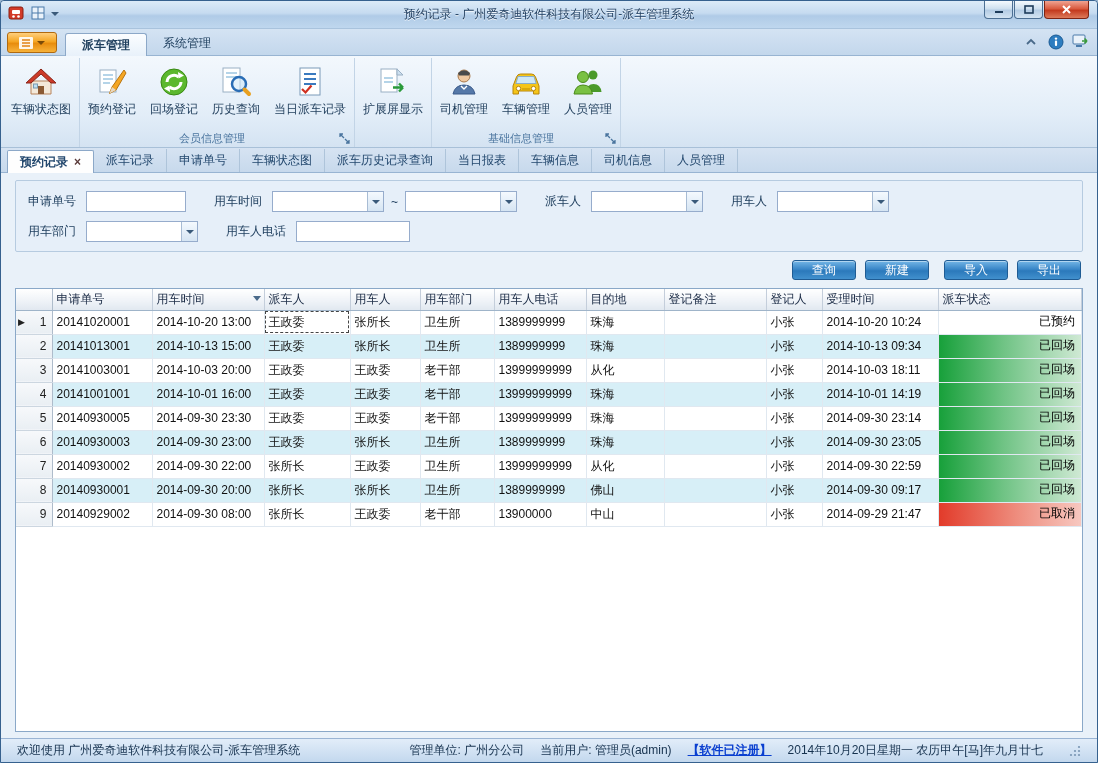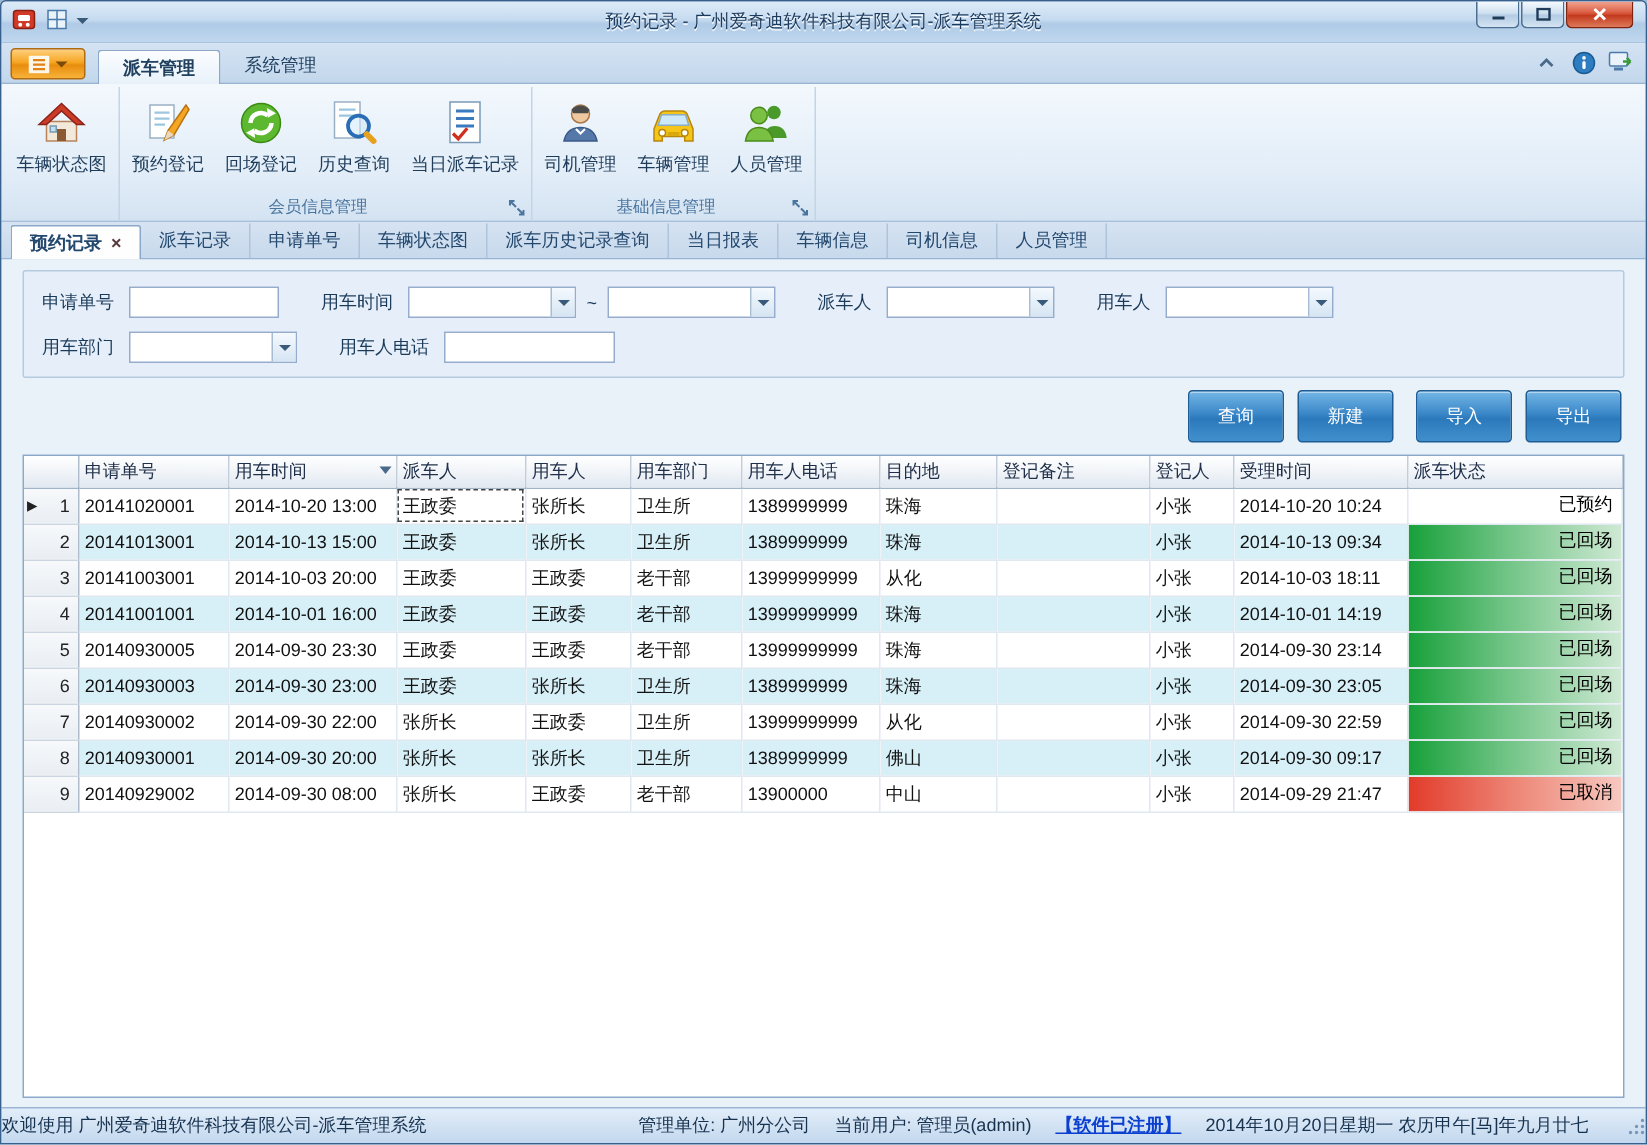--- a/index.html
+++ b/index.html
@@ -65,21 +65,21 @@
   .fgap{width:28px;}
   .ftext{width:100px;height:21px;border:1px solid #96accc;background:#fff;padding:0 3px;font:12px "Liberation Sans",sans-serif;}
   .ftext.phone{width:114px;}
   .combo{display:inline-flex;width:112px;height:21px;border:1px solid #96accc;background:#fff;cursor:pointer;}
   .combo .cbox{flex:1;}
   .combo .cbtn{width:16px;background:linear-gradient(#f4f9fe,#d6e5f3);border-left:1px solid #a8bcd4;display:flex;align-items:center;justify-content:center;}
   .combo .cbtn::after{content:"";width:0;height:0;border-left:4px solid transparent;border-right:4px solid transparent;border-top:4px solid #3a5a7a;}
   .tilde{margin:0 7px;color:#1a3a5a;}
   
   .actions{display:flex;justify-content:flex-end;gap:9px;margin:8px 2px 8px 0;}
-  .btn-blue{min-width:64px;height:35px;border:1px solid #1f5c94;border-radius:3px;color:#fff;
+  .btn-blue{min-width:64px;height:20px;border:1px solid #1f5c94;border-radius:3px;color:#fff;
     font:12px "Liberation Sans",sans-serif;cursor:pointer;
     background:linear-gradient(#74b6e6,#3a87c8 45%,#2b79bb 55%,#4190cd);
     box-shadow:inset 0 1px 0 rgba(255,255,255,.45);}
   .btn-blue.g2{margin-left:6px;}
   
   .gridwrap{flex:1 1 auto;background:#fff;border:1px solid #8aa8c8;overflow:hidden;}
   table.grid{border-collapse:collapse;table-layout:fixed;width:100%;}
   .grid th{height:21px;padding:0 4px;font-weight:normal;text-align:left;color:#20304a;
     background:linear-gradient(#ffffff,#eef2f7 60%,#e1e8f0);
     border-right:1px solid #c4cedb;border-bottom:1px solid #9fb4c9;position:relative;white-space:nowrap;overflow:hidden;cursor:pointer;}
@@ -103,21 +103,21 @@
   .gfooter{flex:0 0 28px;margin-top:6px;display:flex;align-items:center;
     border:1px solid #c2d2e4;border-radius:2px;background:linear-gradient(#f0f5fb,#dfe9f4);padding:0 8px;}
   .summary{color:#21446b;margin-left:18px;}
   .pager{margin-left:auto;display:flex;align-items:center;gap:5px;}
   .pbtn{height:21px;min-width:26px;border:1px solid #7da7d0;border-radius:3px;color:#1c5a9e;
     background:linear-gradient(#ffffff,#dfeaf5);font:11px "Liberation Sans",sans-serif;cursor:pointer;}
   .pbtn.wide{min-width:70px;font-size:12px;color:#163f74;}
   .pbtn.wide.first{margin-left:14px;}
   .pagenum{width:28px;height:19px;border:1px solid #7da7d0;text-align:center;font:12px "Liberation Sans",sans-serif;}
   
-  .statusbar{flex:0 0 24px;display:flex;align-items:center;padding:0 0;
+  .statusbar{flex:0 0 24px;display:flex;align-items:center;padding:0 16px;
     background:linear-gradient(#e2edf9,#c3d8ee);border-top:1px solid #9ab4d4;color:#16324f;text-align:center;}
   .sb-right{margin-left:auto;display:flex;align-items:center;gap:16px;}
   .sb-link{color:#0a3fd0;font-weight:bold;text-decoration:underline;cursor:pointer;font-family:Liberation Serif, serif;}
   .grip{margin-left:10px;display:inline-flex;}
 </style>
 </head>
 <body>
 
 <div class="win">
 
@@ -270,20 +270,37 @@
         <span>会员信息管理</span>
         <span class="launcher">
           <svg width="11" height="11" viewBox="0 0 11 11">
               <path d="M1 4 V1 H4 M1 1 L5 5" stroke="#49749e" stroke-width="1.3" fill="none"></path>
               <path d="M10 7 V10 H7 M10 10 L6 6" stroke="#49749e" stroke-width="1.3" fill="none"></path>
             </svg>
         </span>
       </div>
     </div>
 
+    <div class="rgroup">
+      <div class="rbtns">
+        <div class="rbtn">
+          <span class="ricon">
+            <svg width="34" height="34" viewBox="0 0 34 34">
+                <rect x="5" y="4" width="16" height="23" fill="#fff" stroke="#9ab0c4"></rect>
+                <path d="M21 4 l0 6 6 0 z" fill="#cde0f0" stroke="#9ab0c4"></path>
+                <line x1="8" y1="13" x2="17" y2="13" stroke="#9cc6e0" stroke-width="1.5"></line>
+                <line x1="8" y1="17" x2="17" y2="17" stroke="#9cc6e0" stroke-width="1.5"></line>
+                <path d="M17 22.5 h10 m0 0 l-4 -4 m4 4 l-4 4" stroke="#2a9a3a" stroke-width="2.4" fill="none"></path>
+              </svg>
+          </span>
+          <span class="rtext">扩展屏显示</span>
+        </div>
+      </div>
+      <div class="rlabel"><span></span></div>
+    </div>
 
     <div class="rgroup">
       <div class="rbtns">
         <div class="rbtn">
           <span class="ricon">
             <svg width="34" height="34" viewBox="0 0 34 34">
                 <circle cx="17" cy="11" r="6" fill="#f0c8a0" stroke="#a8784a"></circle>
                 <path d="M11 8 q6 -5.5 12 0 l-1 2.5 h-10 z" fill="#4a4a4a"></path>
                 <path d="M6 29 q2 -9 11 -9 q9 0 11 9 z" fill="#5578a8" stroke="#3a5a8a"></path>
                 <path d="M14 21 l3 3 3 -3" fill="none" stroke="#fff" stroke-width="1.4"></path>

